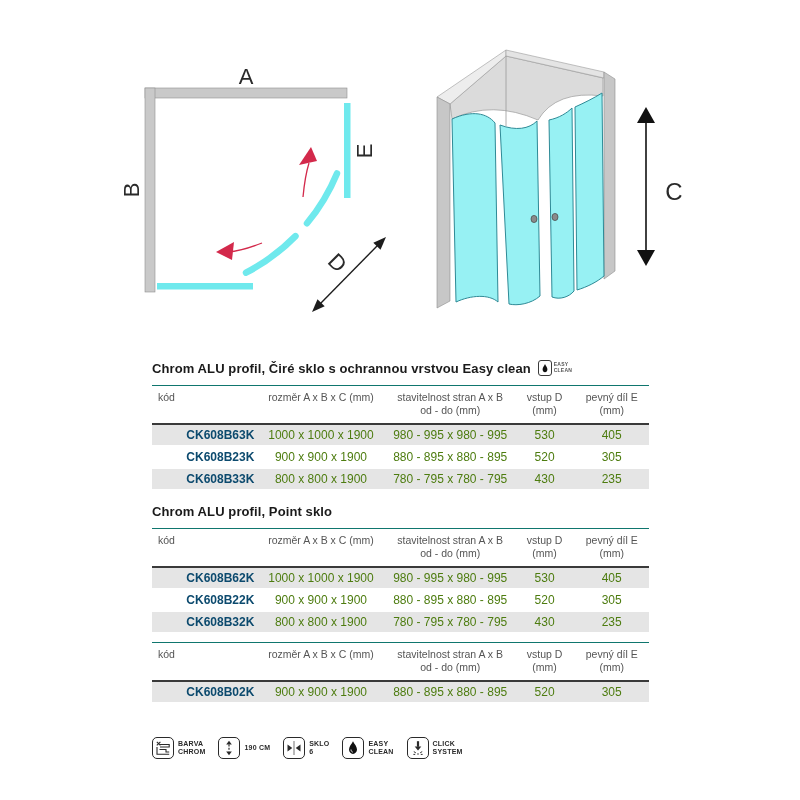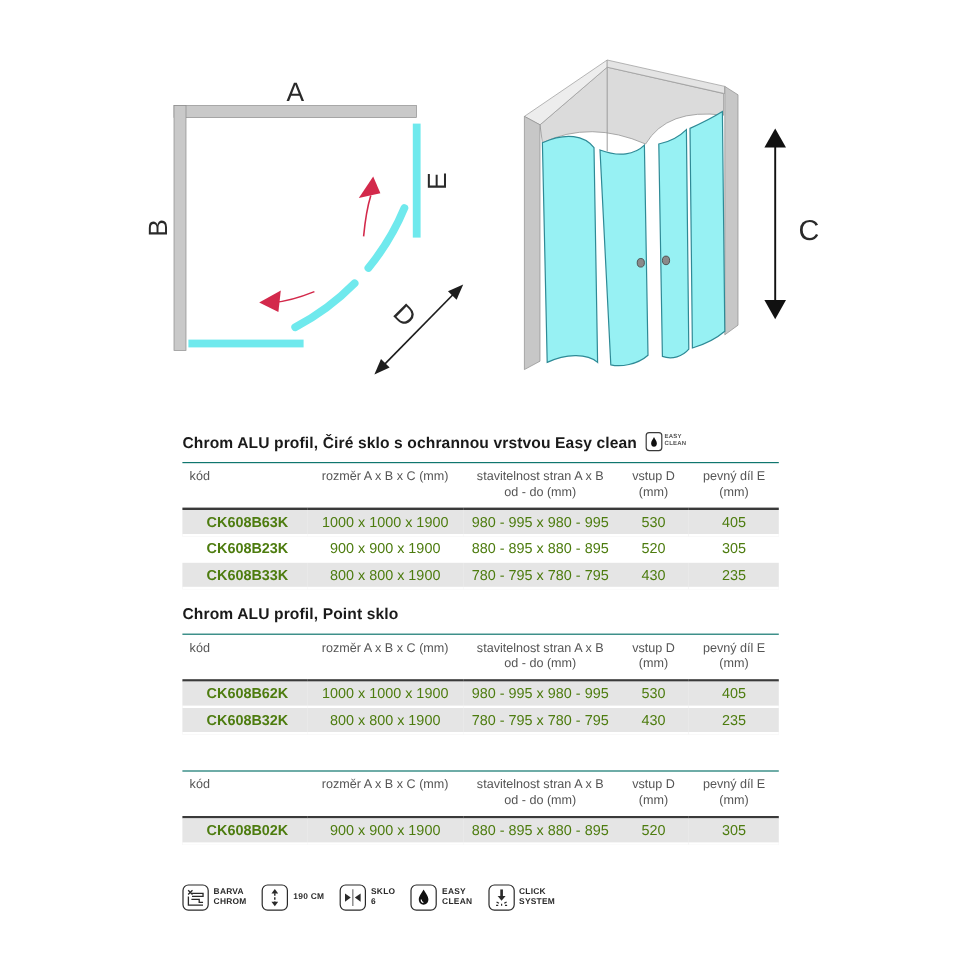--- a/index.html
+++ b/index.html
@@ -16,21 +16,21 @@
             border:1px solid #3a3a3a; border-radius:3px; background:#fff; }
   .ec-text { display:flex; flex-direction:column; margin-left:2px; font-size:5px; font-weight:bold;
              color:#555; line-height:1.15; letter-spacing:.2px; }
 
   table { width:100%; border-collapse:separate; border-spacing:0; border-top:1px solid #0f766e; }
   th { font-weight:normal; font-size:10.5px; color:#555; text-align:center; vertical-align:top;
        padding:5px 2px 6px; line-height:1.25; white-space:pre-line; border-bottom:2px solid #3a3a3a; }
   th.col-kod { text-align:left; padding-left:6px; }
   td { font-size:12px; color:#4d7c0f; text-align:center; height:22px; padding:2px 2px;
        border-bottom:2px solid #fff; }
-  td.col-kod { text-align:center; padding-left:6px; font-weight:bold; color:#4d7c0f; }
+  td.col-kod { text-align:right; padding-left:6px; font-weight:bold; color:#0c4a6e; }
   tr.shade td { background:#e5e5e5; }
 
   .legend { position:absolute; left:152px; top:737px; display:flex; align-items:flex-start; gap:13px; }
   .leg-item { display:flex; align-items:center; gap:4px; }
   .leg-box { width:22px; height:22px; border:1.6px solid #2a2a2a; border-radius:5px; background:#fff;
              display:flex; align-items:center; justify-content:center; flex:0 0 auto; }
   .leg-label { font-size:7px; font-weight:bold; color:#2a2a2a; line-height:1.2; white-space:pre-line;
                letter-spacing:.2px; }
 </style>
 </head>
@@ -174,20 +174,27 @@
         </tr>
       </thead>
       <tbody>
         <tr class="shade">
           <td class="col-kod">CK608B62K</td>
           <td>1000 x 1000 x 1900</td>
           <td>980 - 995 x 980 - 995</td>
           <td>530</td>
           <td>405</td>
         </tr>
+        <tr>
+          <td class="col-kod">CK608B22K</td>
+          <td>900 x 900 x 1900</td>
+          <td>880 - 895 x 880 - 895</td>
+          <td>520</td>
+          <td>305</td>
+        </tr>
         <tr class="shade">
           <td class="col-kod">CK608B32K</td>
           <td>800 x 800 x 1900</td>
           <td>780 - 795 x 780 - 795</td>
           <td>430</td>
           <td>235</td>
         </tr>
       </tbody>
     </table>
   </section>

